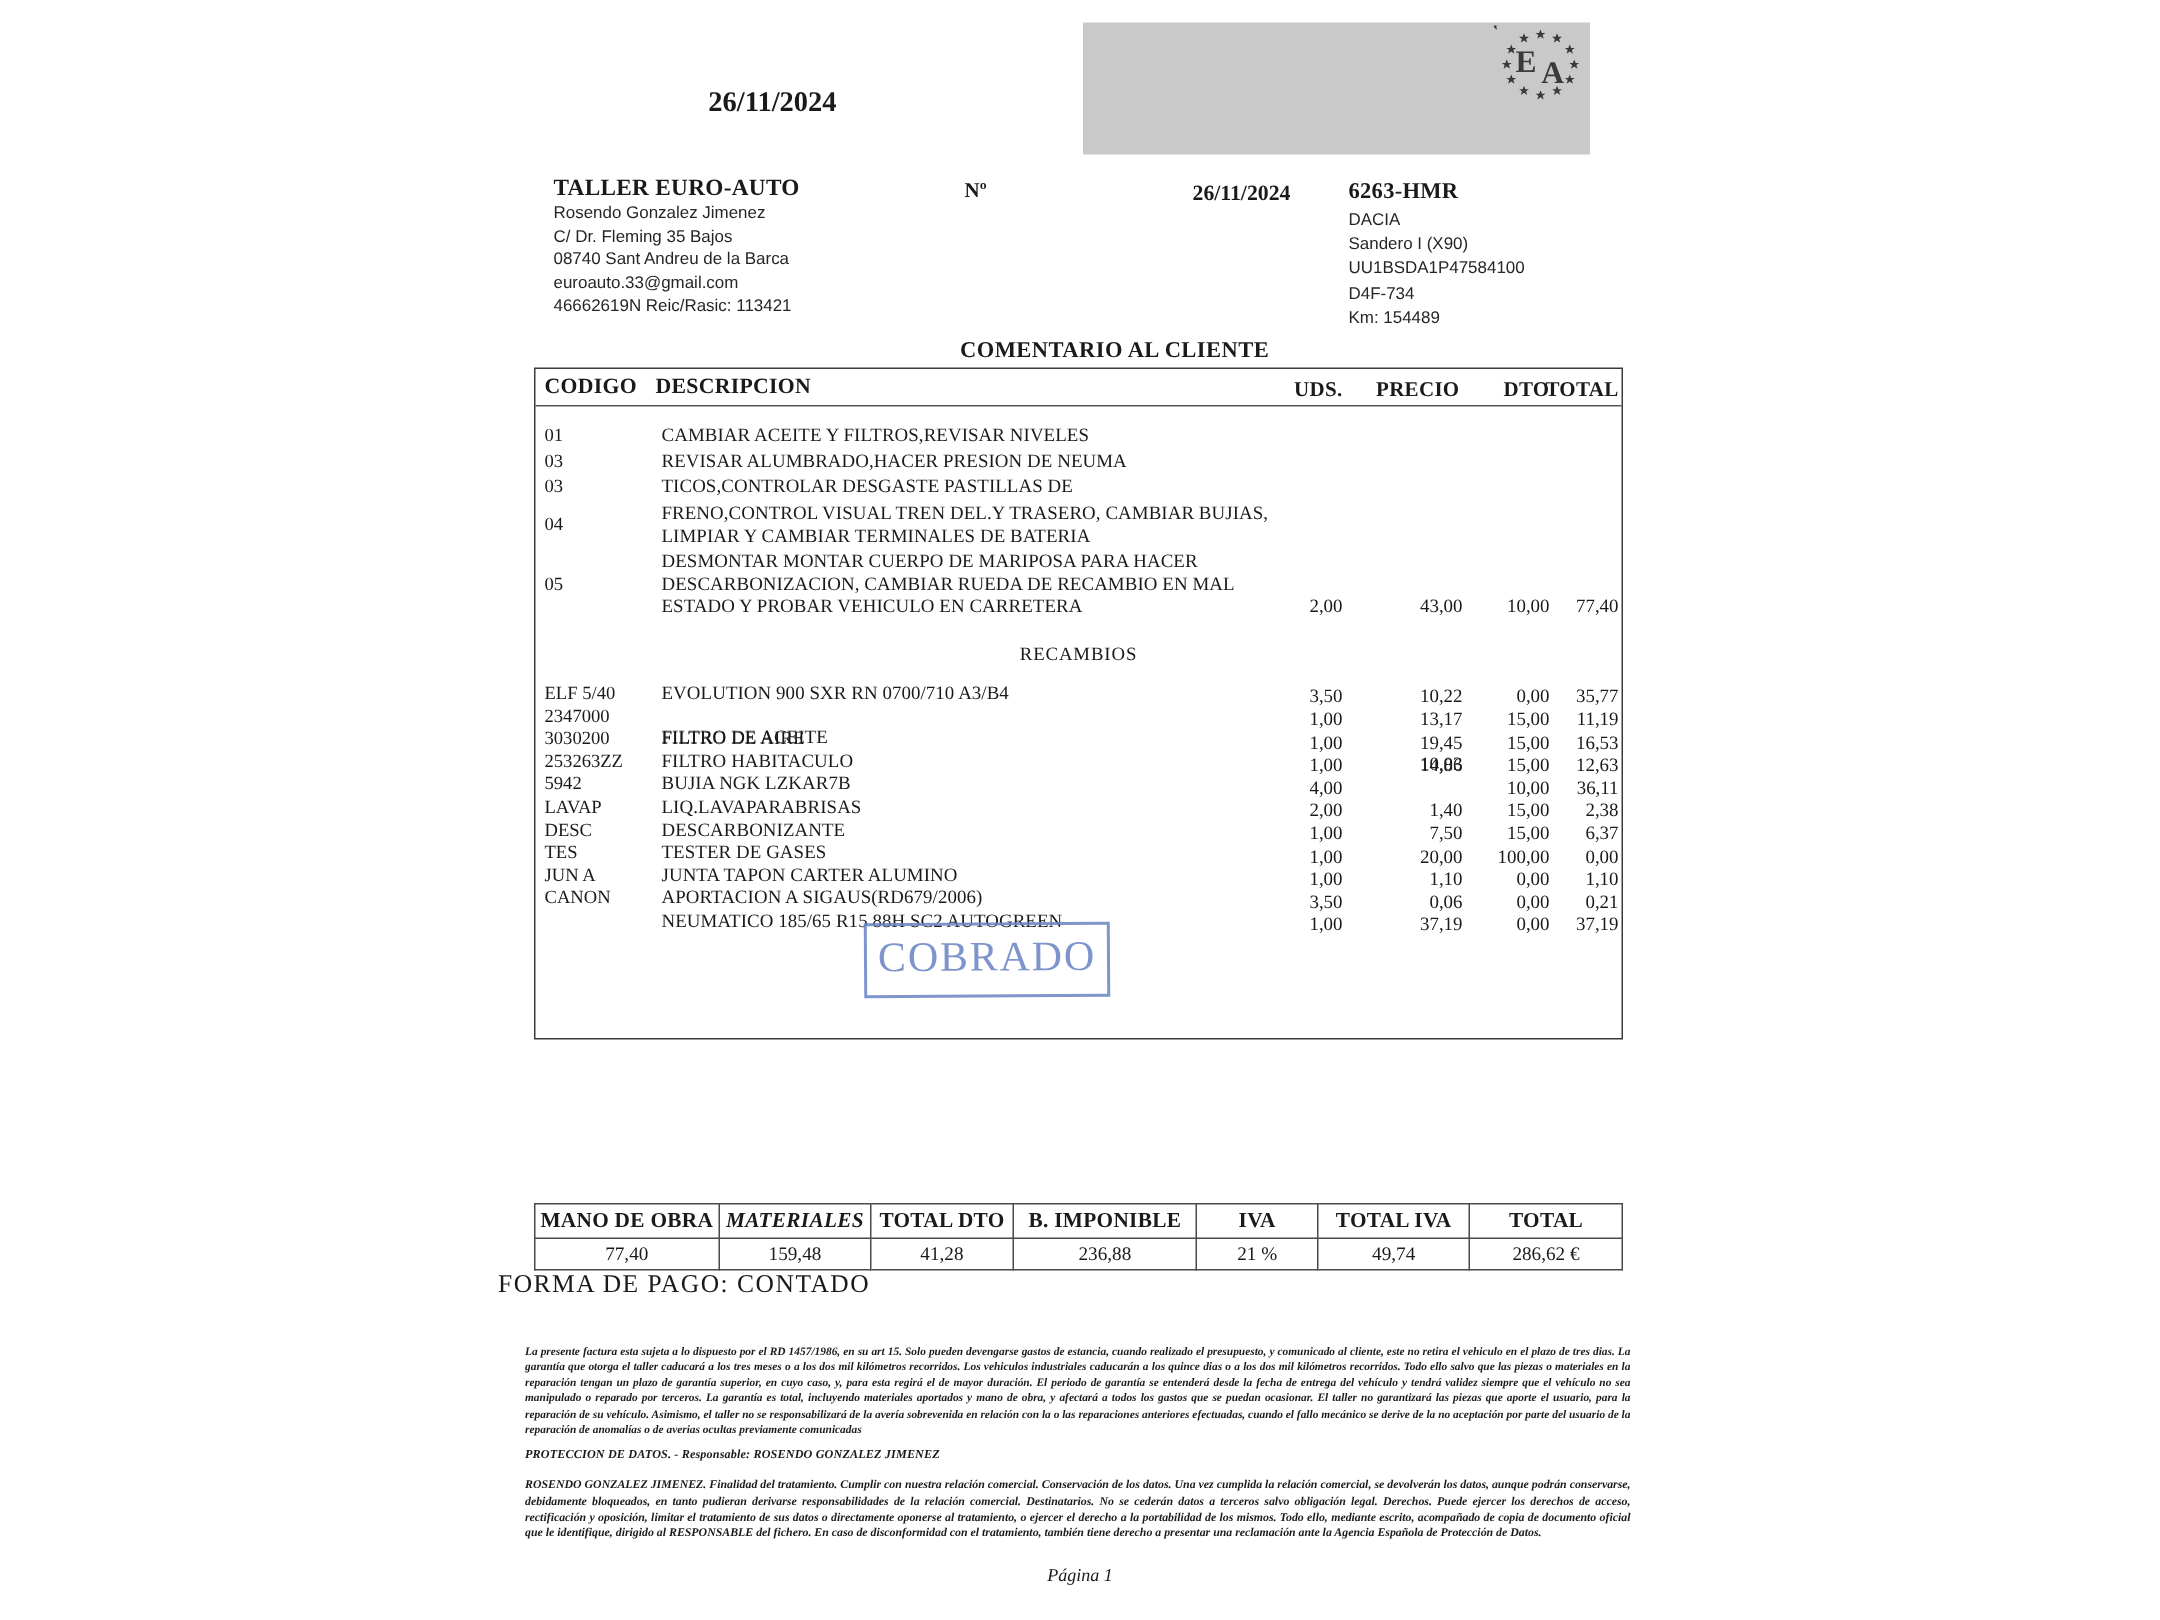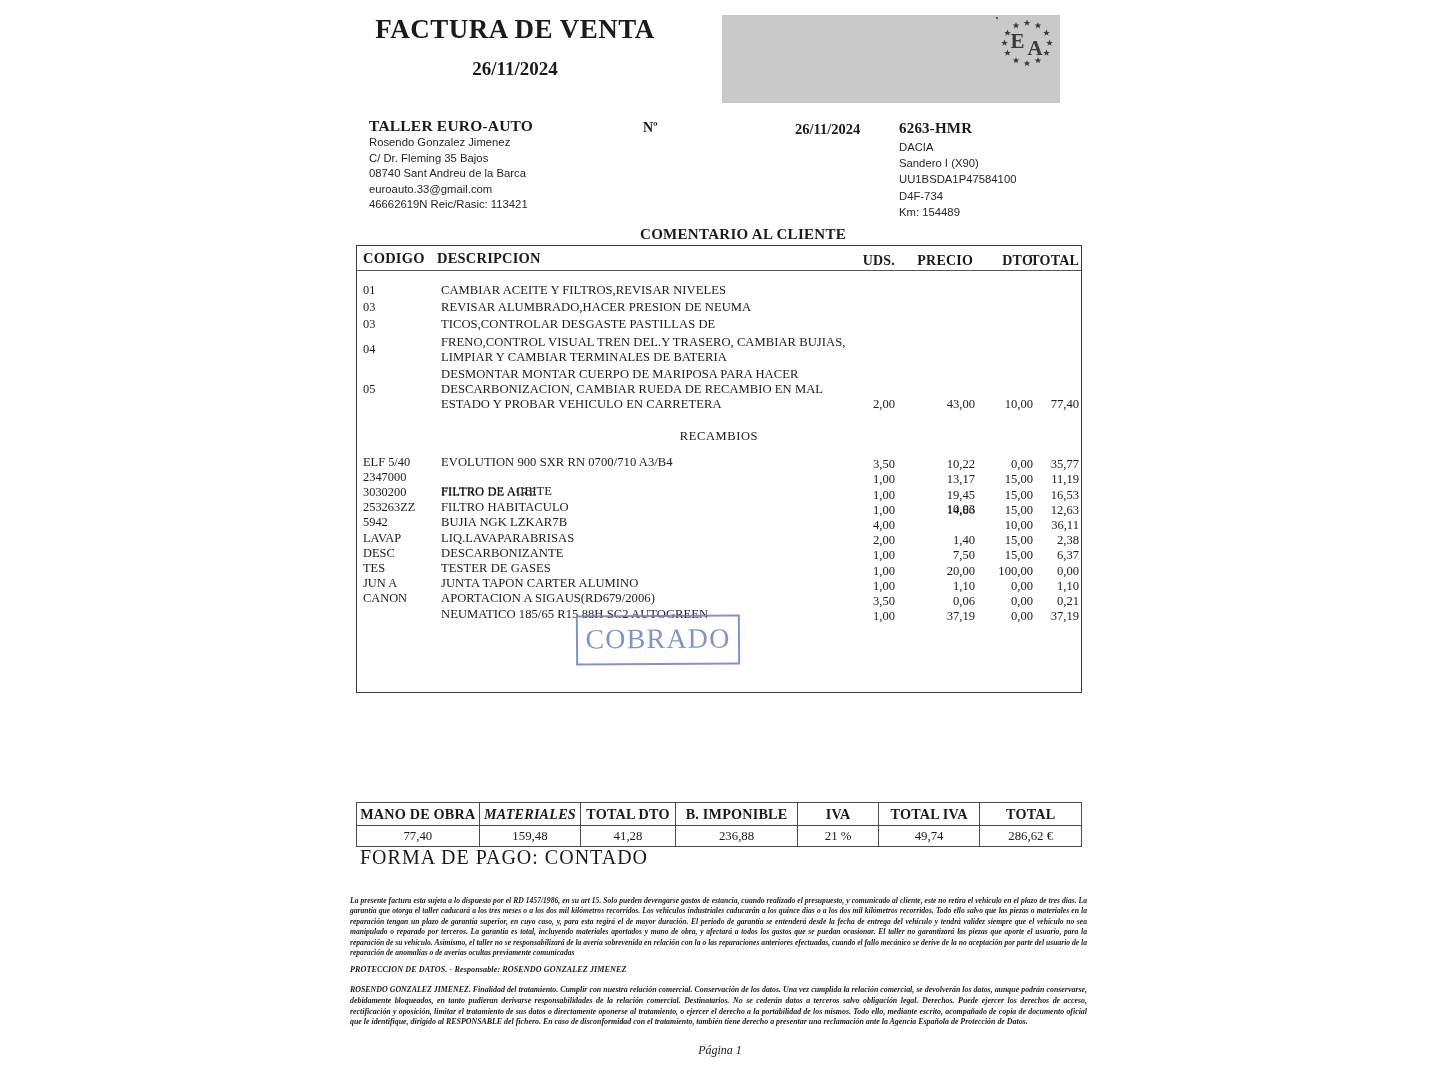--- a/index.html
+++ b/index.html
@@ -284,23 +284,23 @@
     height: 20px;
     letter-spacing: 0.2px;
   }
   .totals .vl td {
     font-size: 12.8px;
     height: 18px;
   }
 
   .forma-pago {
     position: absolute;
-    left: 360px;
+    left: 332px;
     top: 846px;
-    font-size: 20px;
+    font-size: 17px;
     letter-spacing: 1px;
   }
 
   
   .legal {
     position: absolute;
     left: 350px;
     top: 896px;
     width: 737px;
     font-family: "Liberation Serif", serif;
@@ -343,21 +343,20 @@
     font-family: "Liberation Serif", serif;
     font-style: italic;
     font-size: 12px;
   }
 </style>
 </head>
 <body>
 
 <div class="page">
 
-  <div class="doc-title">FACTURA DE VENTA</div>
   <div class="doc-date">26/11/2024</div>
 
   <div class="logo-box">
     <div class="logo-emblem">
       <svg width="62" height="58" viewBox="0 0 62 58" aria-hidden="true">
         <g fill="#3a3a3a">
           <g id="st">
             <polygon points="0,-3.4 0.95,-1.05 3.3,-1.05 1.4,0.4 2.1,2.8 0,1.35 -2.1,2.8 -1.4,0.4 -3.3,-1.05 -0.95,-1.05"></polygon>
           </g>
           <use href="#st" x="31" y="6"></use>

